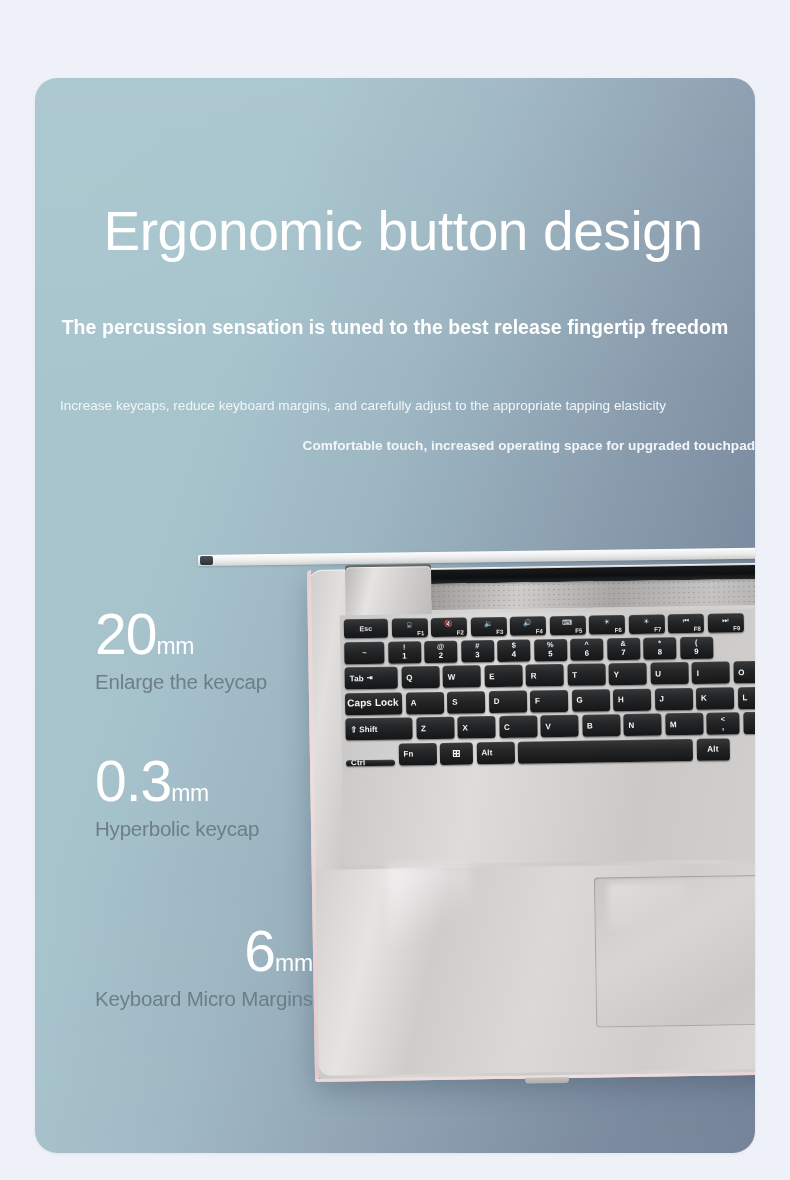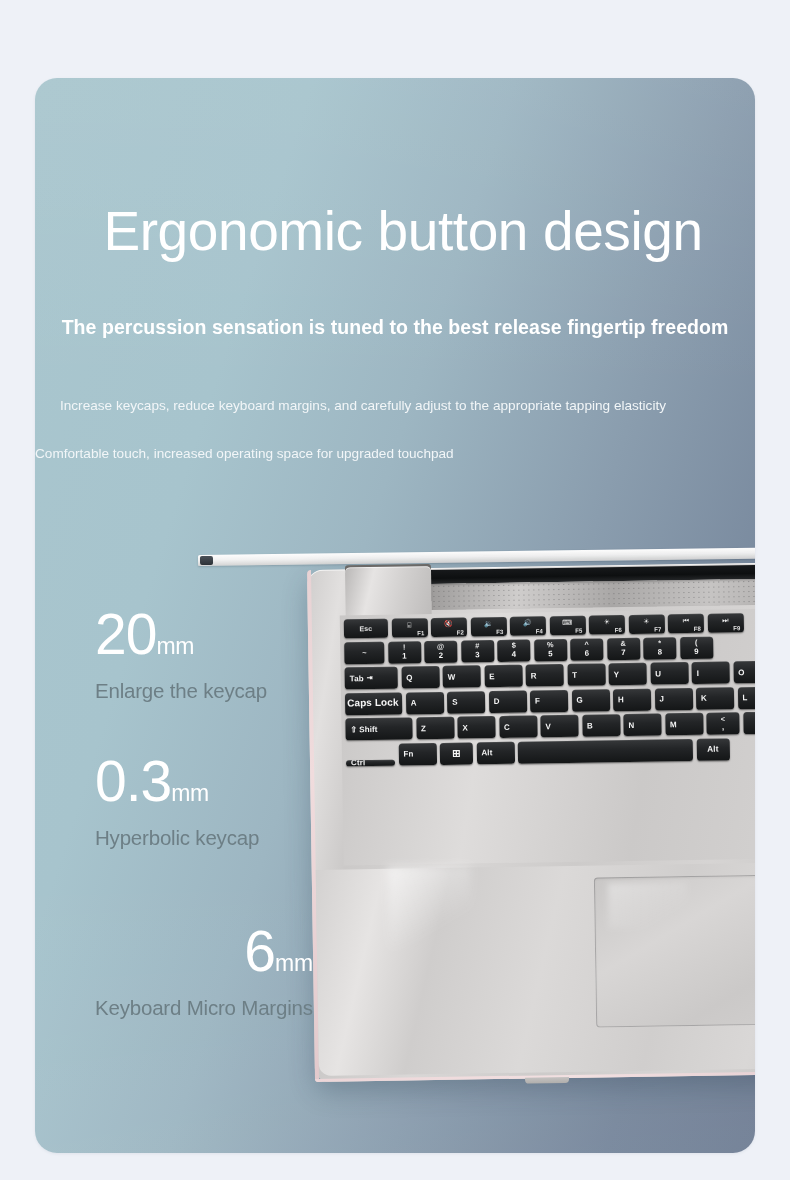--- a/index.html
+++ b/index.html
@@ -91,26 +91,26 @@
     text-align: center;
     color: #f2f6f8;
     font-size: 13.6px;
     font-weight: 400;
     z-index: 4;
     white-space: nowrap;
   }
   .sub3 {
     position: absolute;
     left: 0;
-    top: 368px;
+    top: 360px;
     width: 720px;
-    text-align: left;
+    text-align: right;
     color: #f2f6f8;
     font-size: 13.6px;
-    font-weight: 400;
+    font-weight: 700;
     z-index: 4;
     white-space: nowrap;
   }
 
   
   .spec {
     position: absolute;
     left: 60px;
     z-index: 6;
     white-space: nowrap;
@@ -127,21 +127,21 @@
     color: #ffffff;
     font-size: 23px;
     font-weight: 400;
     display: inline-block;
     letter-spacing: -0.3px;
   }
   .spec-label {
     color: #6d7f86;
     font-size: 20.5px;
     font-weight: 400;
-    margin-top: 16px;
+    margin-top: 7px;
     letter-spacing: -0.2px;
   }
   #spec-0 { top: 528px; }
   #spec-1 { top: 675px; }
   #spec-2 { top: 845px; text-align: right; }
 
   
   .laptop-stage {
     position: absolute;
     left: 0;

